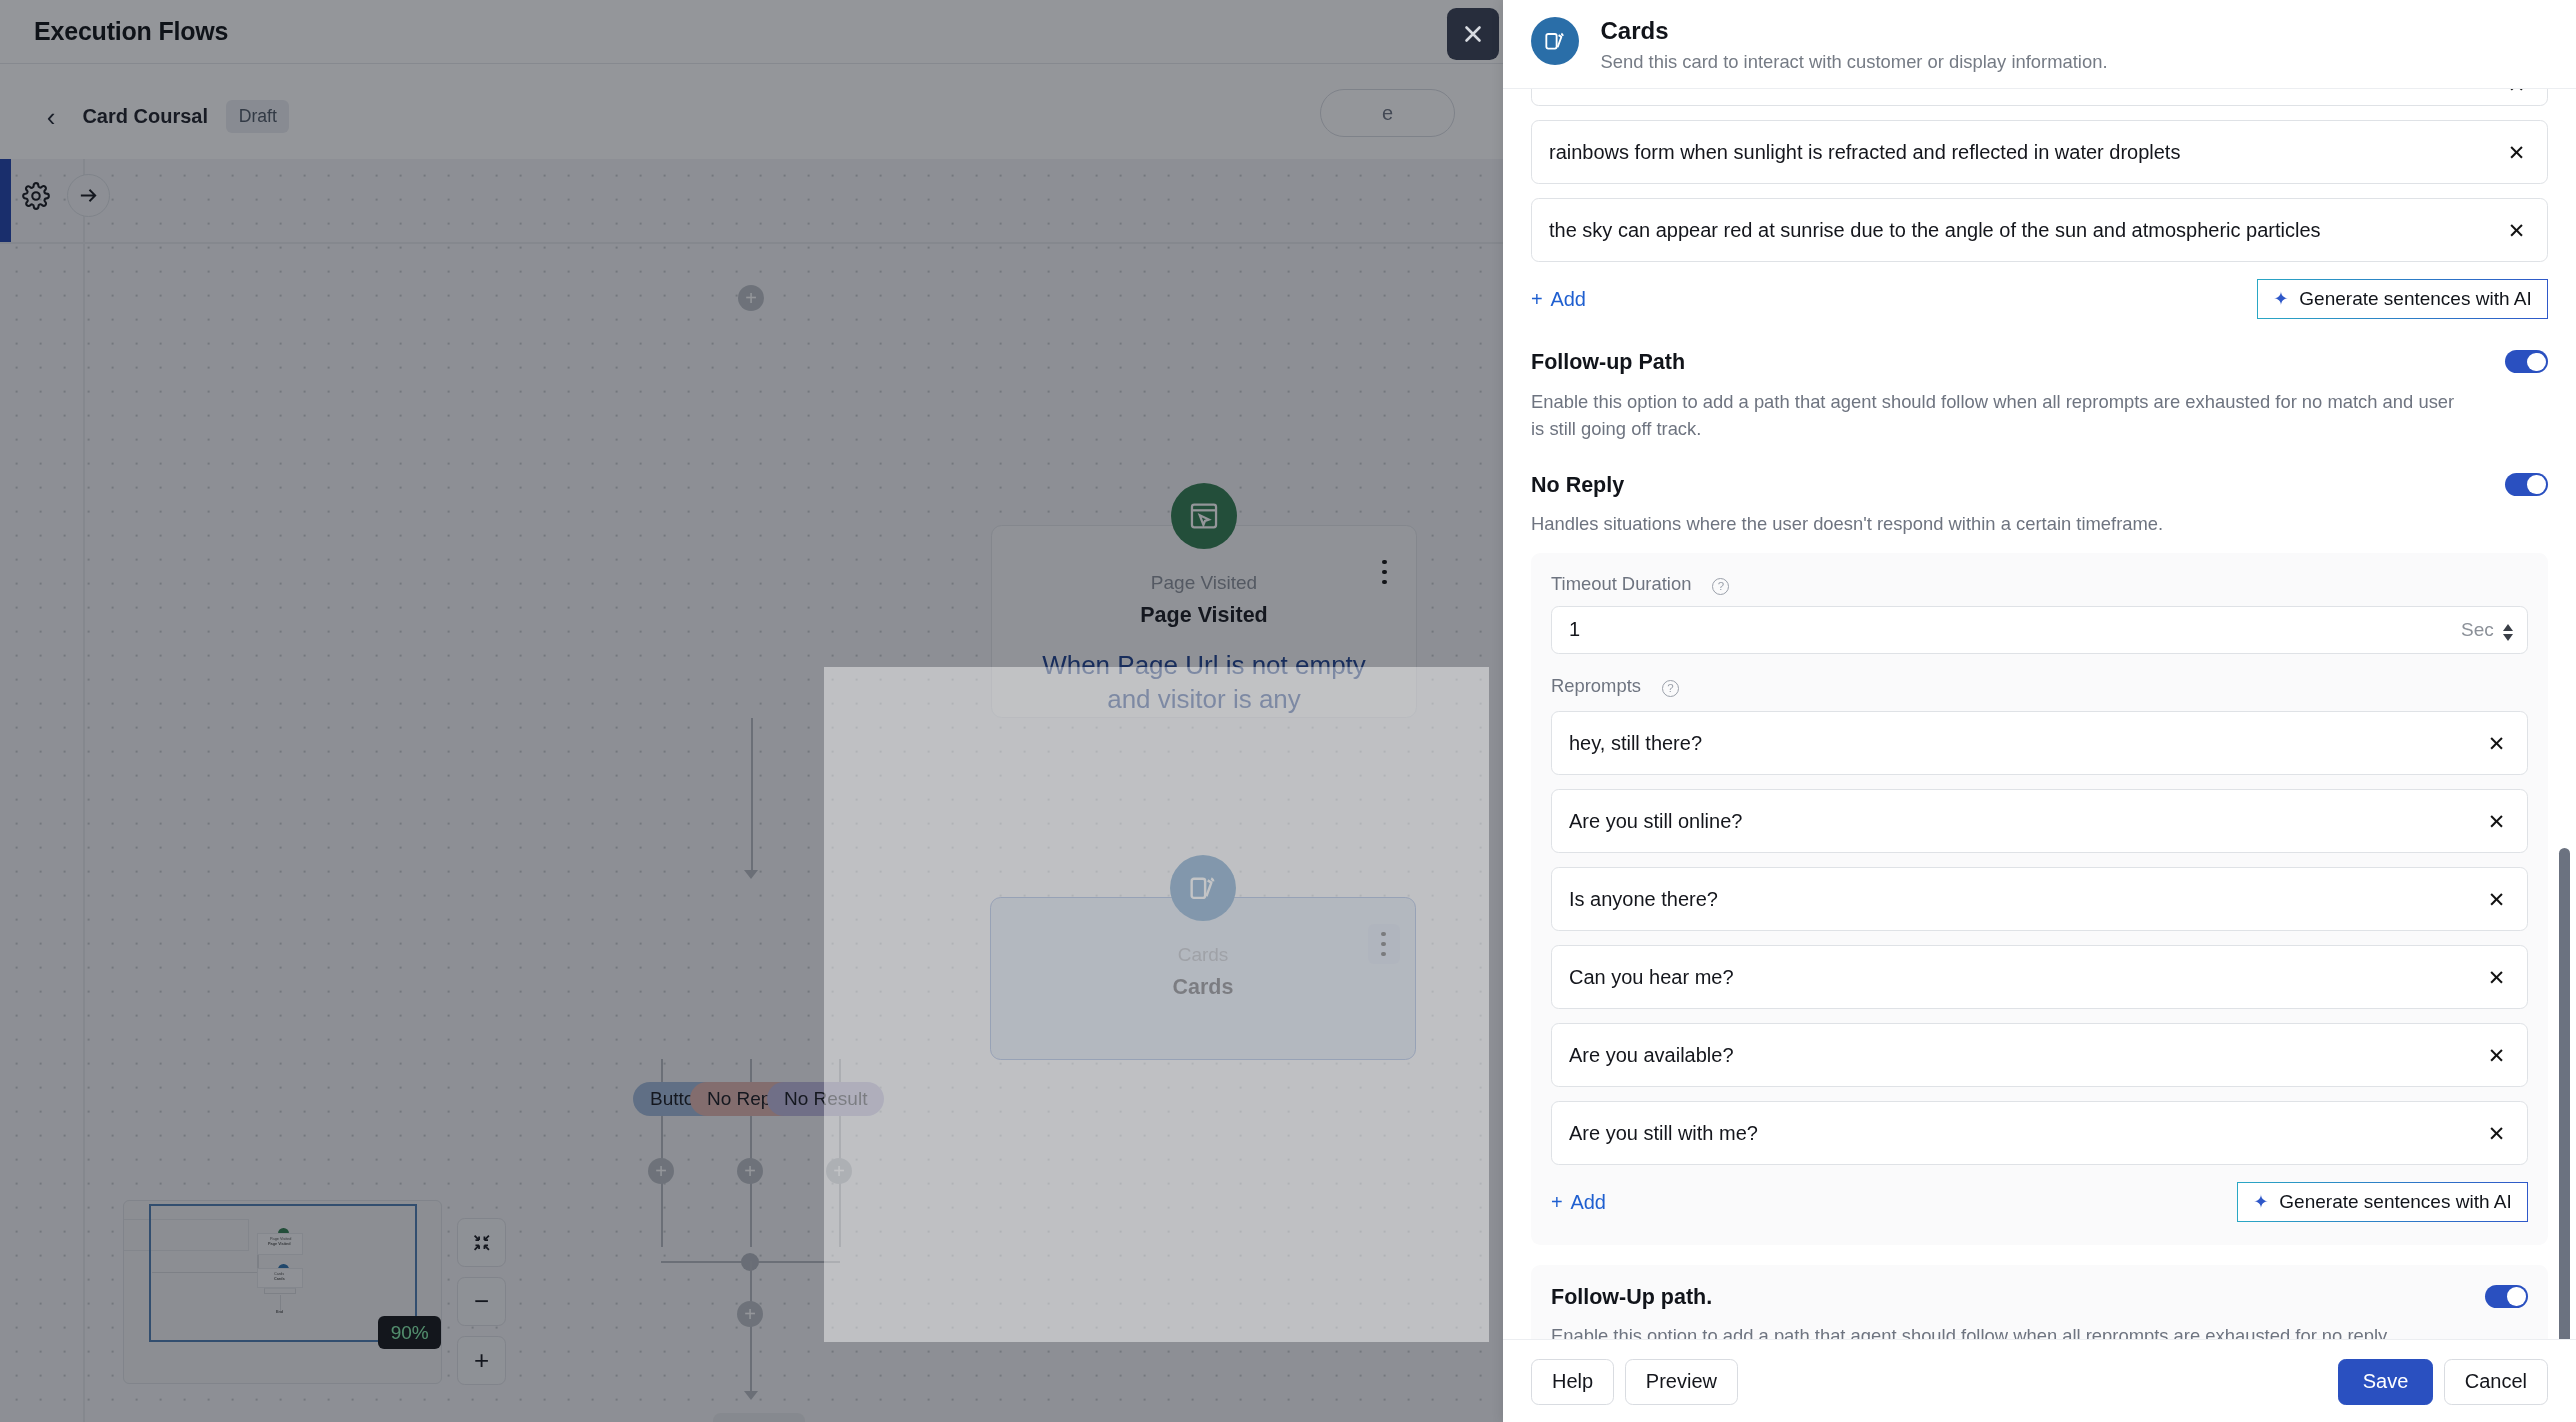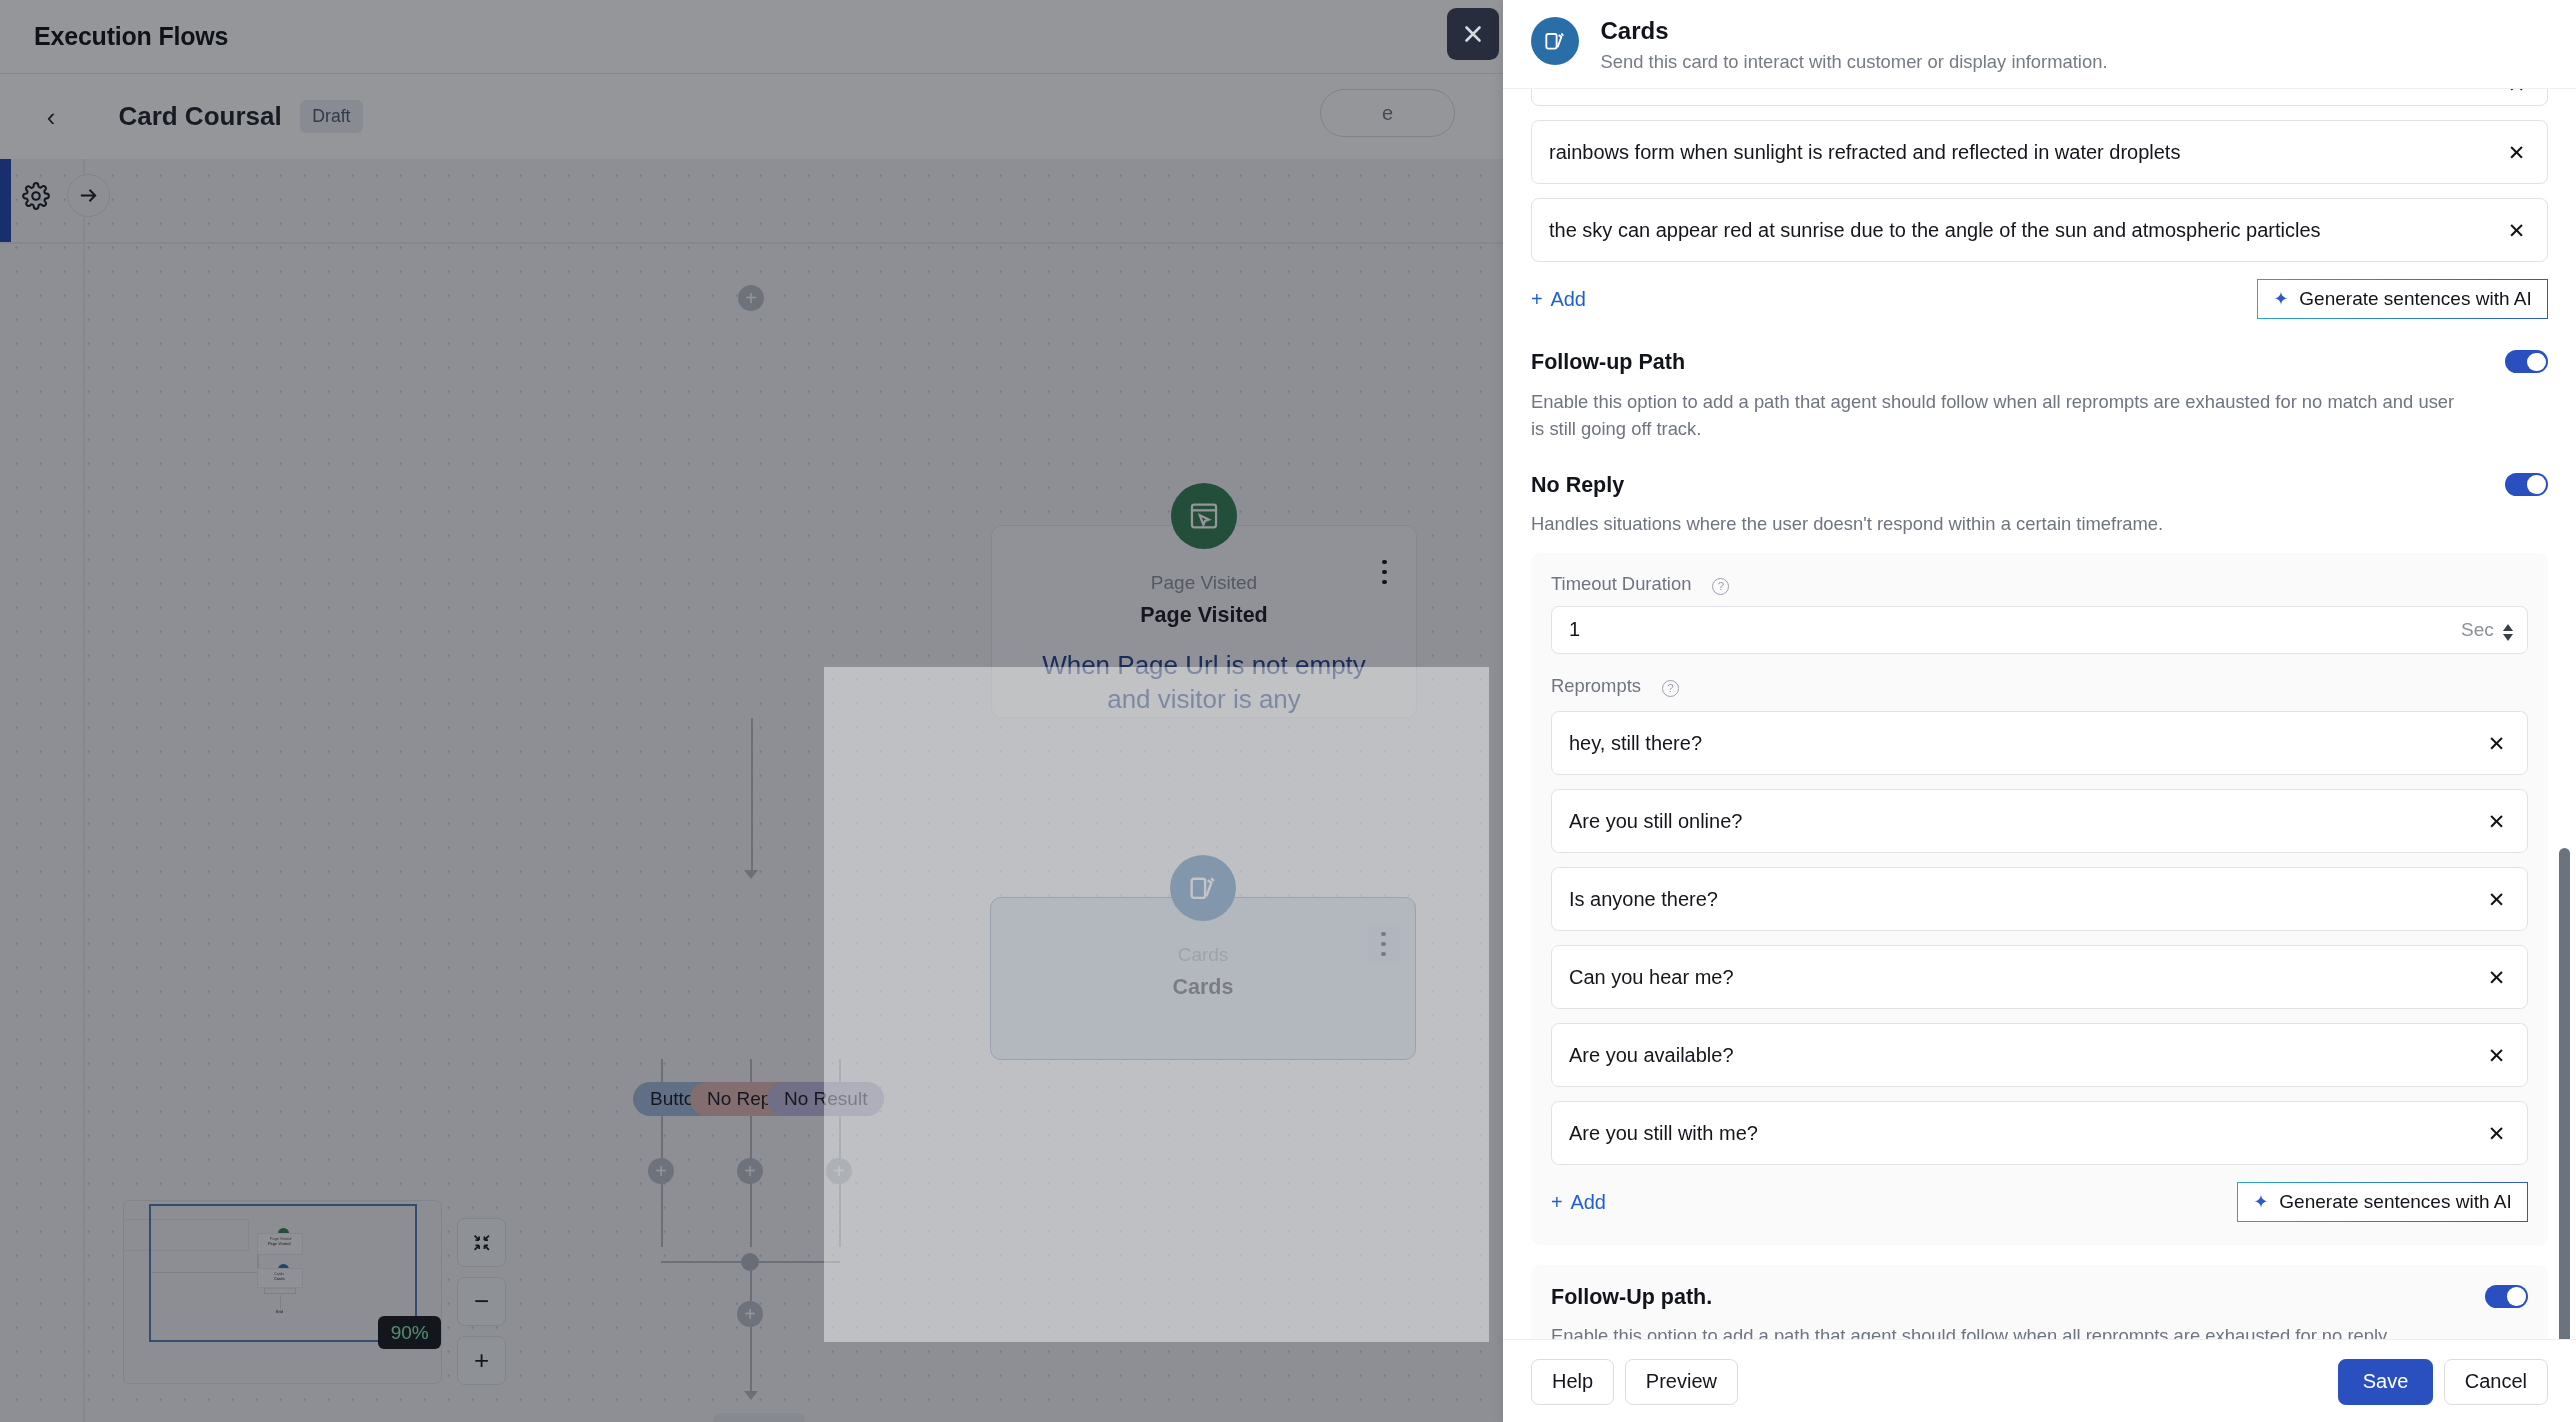--- a/index.html
+++ b/index.html
@@ -6,36 +6,36 @@
   html, body {
     width: 2576px; height: 1423px;
     font-family: "Liberation Sans", sans-serif;
     overflow: hidden; background: #fff;
   }
 
   
   #app-root { position: absolute; inset: 0; background: #ffffff; }
 
   .topbar {
-    position: absolute; left: 0; top: 0; width: 1503px; height: 74px;
+    position: absolute; left: 0; top: 0; width: 1503px; height: 64px;
     background: #ffffff; border-bottom: 0.8px solid #e5e7eb;
     display: flex; align-items: center; padding-left: 34px;
   }
   .topbar-title { font-size: 25px; font-weight: 700; color: #0b0d12; letter-spacing: -0.2px; }
 
   .subbar {
     position: absolute; left: 0; top: 74px; width: 1503px; height: 86px;
     background: #ffffff; border-bottom: 0.8px solid #e5e7eb;
     display: flex; align-items: center; padding-left: 38px; gap: 18.4px;
   }
   .back-chev {
     width: 26px; height: 26px; display: flex; align-items: center; justify-content: center;
     color: #1f2430; font-size: 26px; line-height: 1; cursor: pointer;
   }
-  .flow-name { font-size: 26px; font-weight: 600; color: #1a1d25; margin-left: 36px; }
+  .flow-name { font-size: 20px; font-weight: 600; color: #1a1d25; }
   .draft-badge {
     background: #e9ebf0; color: #4b5563; font-size: 17.6px; font-weight: 500;
     padding: 6.1px 12.3px; border-radius: 6.1px;
   }
   .pill-btn-ghost {
     position: absolute; right: 48px; top: 15.3px;
     height: 48px; min-width: 135px; border-radius: 26px;
     border: 0.8px solid #d7dae0; background: #fff; color: #6b7280;
     display: flex; align-items: center; justify-content: center;
     font-size: 20px; padding: 0 21.5px;

